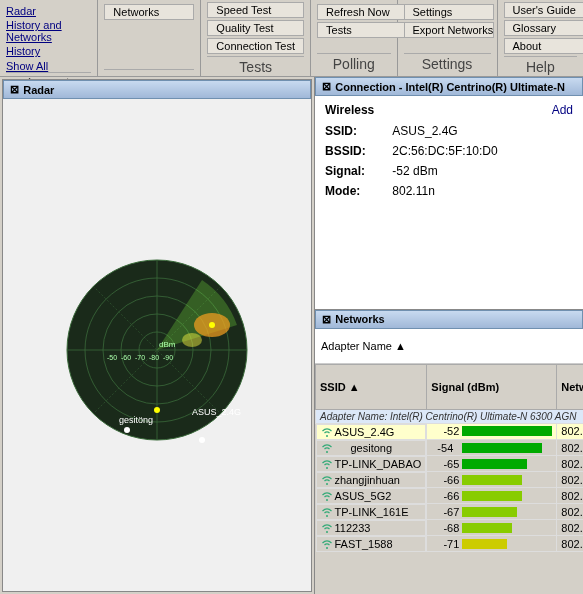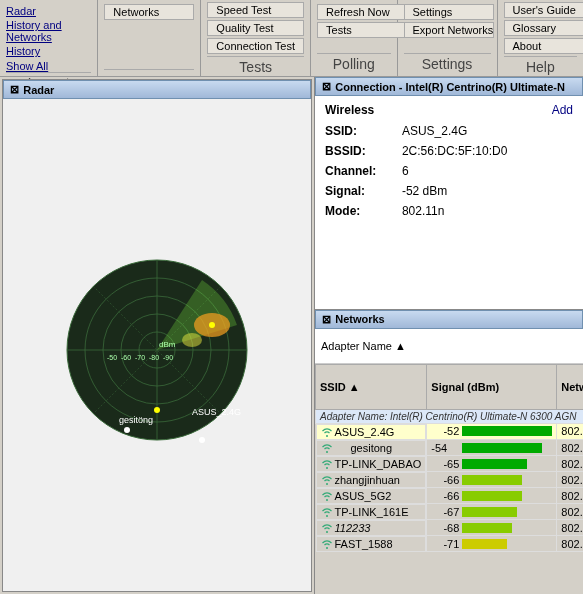--- a/index.html
+++ b/index.html
@@ -162,25 +162,20 @@
             <td class="conn-label">SSID:</td>
             <td class="conn-value">ASUS_2.4G</td>
             <td></td>
           </tr>
           <tr>
             <td class="conn-label">BSSID:</td>
             <td class="conn-value">2C:56:DC:5F:10:D0</td>
             <td></td>
           </tr>
           <tr>
-            <td class="conn-label">Channel:</td>
-            <td class="conn-value">6</td>
-            <td></td>
-          </tr>
-          <tr>
             <td class="conn-label">Signal:</td>
             <td class="conn-value">-52 dBm</td>
             <td></td>
           </tr>
           <tr>
             <td class="conn-label">Mode:</td>
             <td class="conn-value">802.11n</td>
             <td></td>
           </tr>
         </tbody>
@@ -232,21 +227,21 @@
                 <td style="display: flex; align-items: center; gap: 18px;">
                   <svg width="12" height="12" viewBox="0 0 12 12">
     <path d="M6 9 A1 1 0 1 1 6 11 A1 1 0 1 1 6 9Z" fill="#3a7"></path>
     <path d="M3.5 7C4.3 6.2 5.1 5.8 6 5.8C6.9 5.8 7.7 6.2 8.5 7" fill="none" stroke="#3a7" stroke-width="1.2"></path>
     <path d="M1.5 5C3 3.5 4.4 2.8 6 2.8C7.6 2.8 9 3.5 10.5 5" fill="none" stroke="#3a7" stroke-width="1.2"></path>
   </svg>
                   <span>gesitong</span>
                 </td>
                 <td>
                   <div class="signal-bar-container">
-    <span style="min-width:28px; text-align:left;">-54</span>
+    <span style="min-width:28px; text-align:center;">-54</span>
     <div class="signal-bar" style="width:80px; background:#00aa00;"></div>
   </div>
                 </td>
                 <td>802.11n</td>
               </tr>
               <tr>
                 <td style="display: flex; align-items: center; gap: 2px;">
                   <svg width="12" height="12" viewBox="0 0 12 12">
     <path d="M6 9 A1 1 0 1 1 6 11 A1 1 0 1 1 6 9Z" fill="#3a7"></path>
     <path d="M3.5 7C4.3 6.2 5.1 5.8 6 5.8C6.9 5.8 7.7 6.2 8.5 7" fill="none" stroke="#3a7" stroke-width="1.2"></path>
@@ -307,21 +302,21 @@
                 </td>
                 <td>
                   <div class="signal-bar-container">
     <span style="min-width:28px; text-align:right;">-67</span>
     <div class="signal-bar" style="width:55px; background:#88cc00;"></div>
   </div>
                 </td>
                 <td>802.11n</td>
               </tr>
               <tr>
-                <td style="display: flex; align-items: center; gap: 2px; font-style: italic;">
+                <td style="display: flex; align-items: center; gap: 2px;">
                   <svg width="12" height="12" viewBox="0 0 12 12">
     <path d="M6 9 A1 1 0 1 1 6 11 A1 1 0 1 1 6 9Z" fill="#3a7"></path>
     <path d="M3.5 7C4.3 6.2 5.1 5.8 6 5.8C6.9 5.8 7.7 6.2 8.5 7" fill="none" stroke="#3a7" stroke-width="1.2"></path>
     <path d="M1.5 5C3 3.5 4.4 2.8 6 2.8C7.6 2.8 9 3.5 10.5 5" fill="none" stroke="#3a7" stroke-width="1.2"></path>
   </svg>
                   <span>112233</span>
                 </td>
                 <td>
                   <div class="signal-bar-container">
     <span style="min-width:28px; text-align:right;">-68</span>

